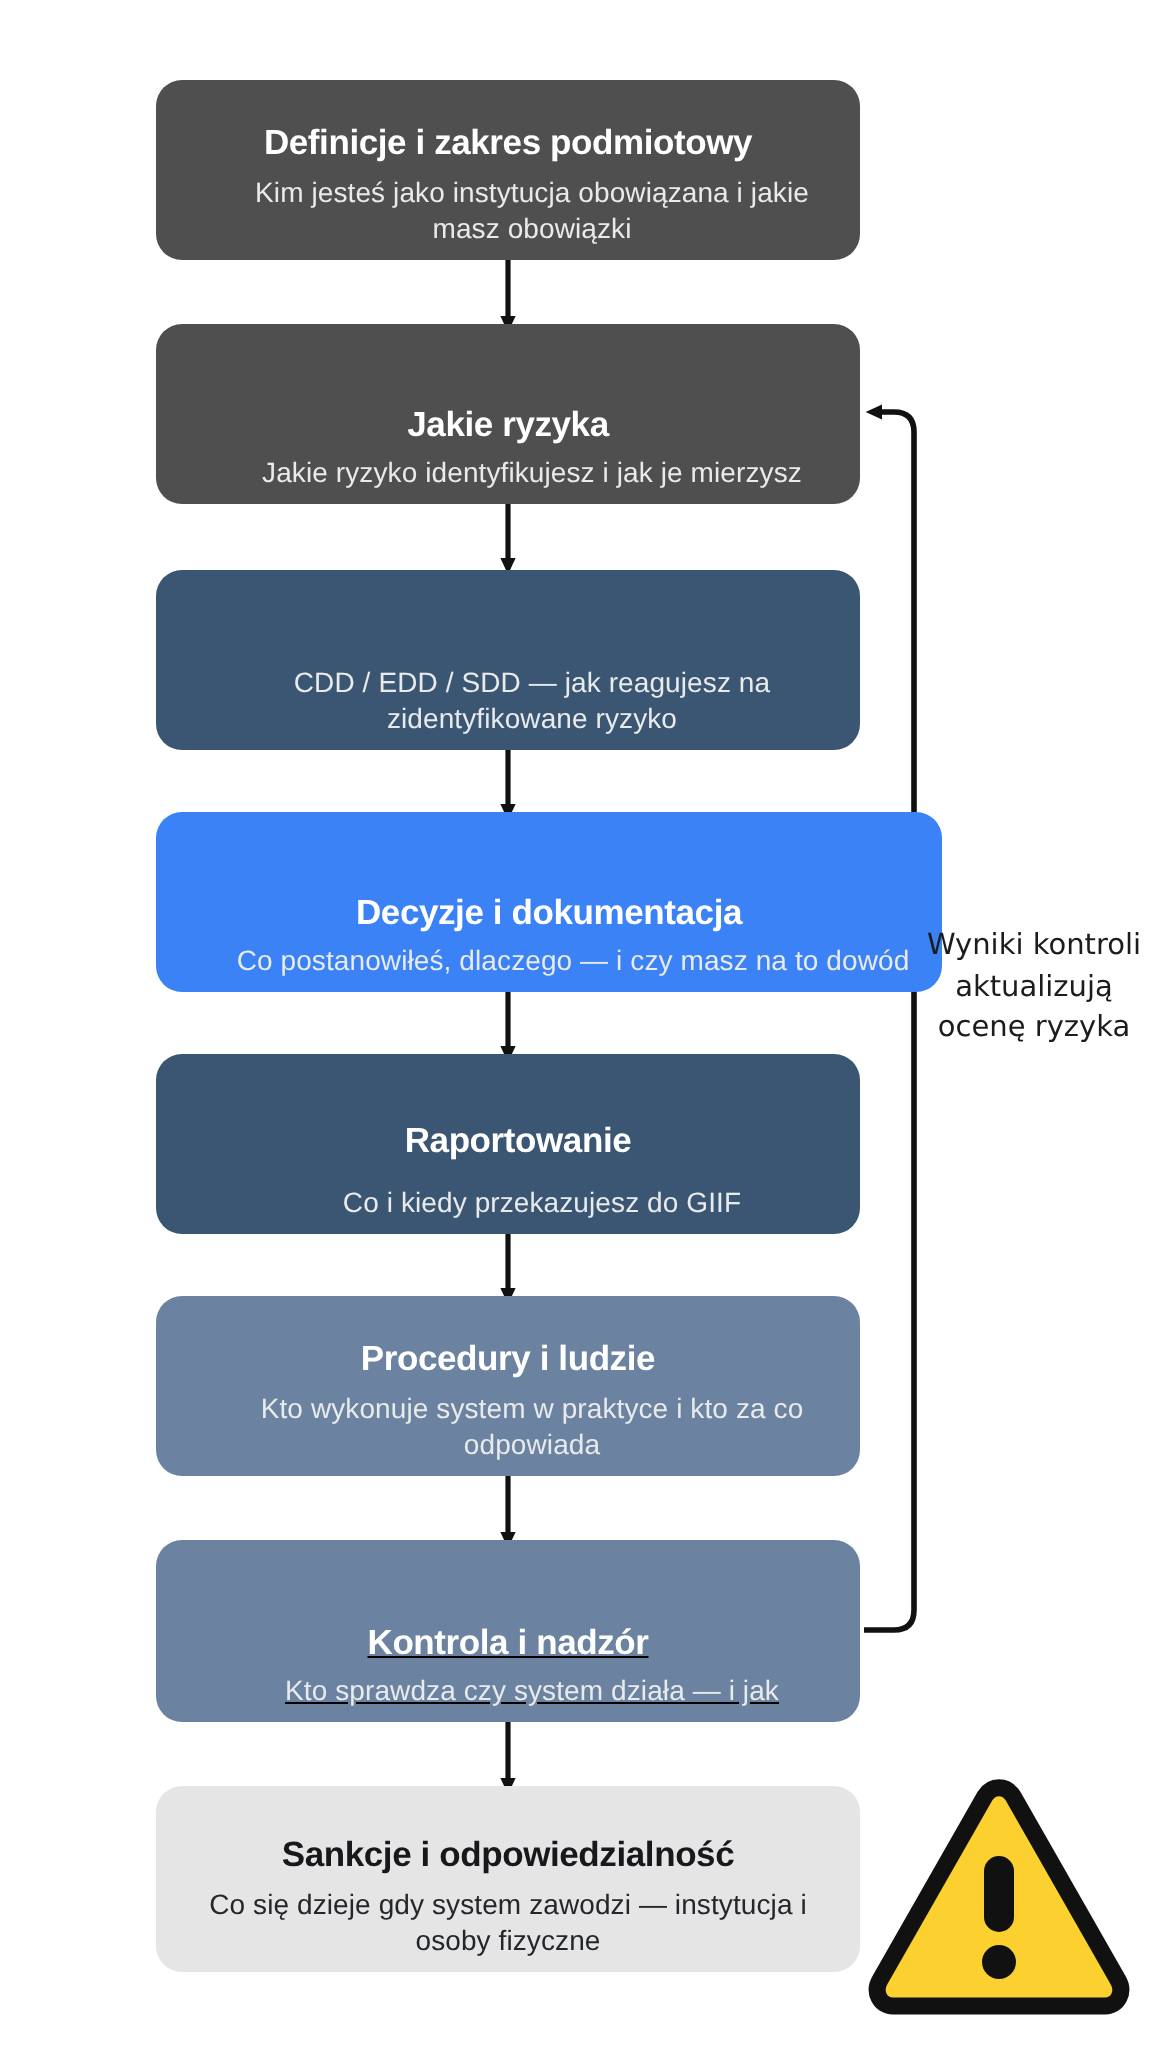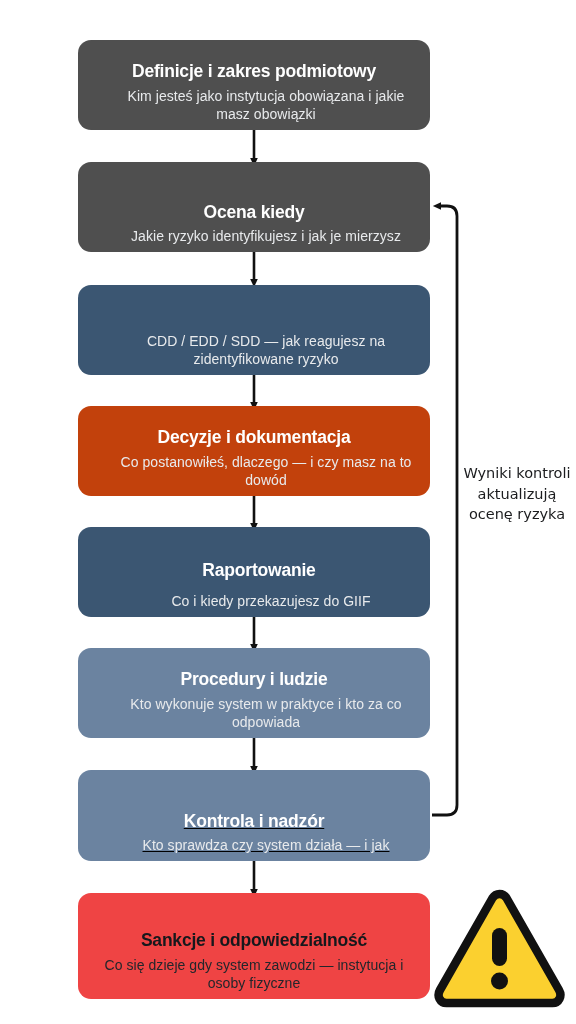--- a/index.html
+++ b/index.html
@@ -96,49 +96,49 @@
 
     <path d="M 432 815 L 447 815 Q 457 815 457 805 L 457 216 Q 457 206 447 206 L 437 206" fill="none" stroke="#111111" stroke-width="2.8" marker-end="url(#arrowhead)"></path>
   </svg>
 
   <div class="node light-text" style="left:78px; top:40px; width:352px; height:90px; background:#4f4f4f;">
     <p class="node-title">Definicje i zakres podmiotowy</p>
     <p class="node-sub">Kim jesteś jako instytucja obowiązana i jakie masz obowiązki</p>
   </div>
 
   <div class="node light-text" style="left:78px; top:162px; width:352px; height:90px; background:#4f4f4f;">
-    <p class="node-title">Ocena kiedy</p>
+    <p class="node-title">Jakie ryzyka</p>
     <p class="node-sub">Jakie ryzyko identyfikujesz i jak je mierzysz</p>
   </div>
 
   <div class="node light-text" style="left:78px; top:285px; width:352px; height:90px; background:#3b5672;">
     <p class="node-sub">CDD / EDD / SDD — jak reagujesz na zidentyfikowane ryzyko</p>
   </div>
 
-  <div class="node light-text" style="left:78px; top:406px; width:352px; height:90px; background:#c2410c;">
+  <div class="node light-text" style="left:78px; top:406px; width:393px; height:90px; background:#3b82f6;">
     <p class="node-title">Decyzje i dokumentacja</p>
     <p class="node-sub">Co postanowiłeś, dlaczego — i czy masz na to dowód</p>
   </div>
 
   <div class="node light-text" style="left:78px; top:527px; width:352px; height:90px; background:#3b5672;padding-left:24px;">
     <p class="node-title">Raportowanie</p>
     <p class="node-sub" style="margin-top:12px;">Co i kiedy przekazujesz do GIIF</p>
   </div>
 
   <div class="node light-text" style="left:78px; top:648px; width:352px; height:90px; background:#6b83a0;">
     <p class="node-title">Procedury i ludzie</p>
     <p class="node-sub">Kto wykonuje system w praktyce i kto za co odpowiada</p>
   </div>
 
   <div class="node light-text" style="left:78px; top:770px; width:352px; height:91px; background:#6b83a0;text-decoration:underline;">
     <p class="node-title">Kontrola i nadzór</p>
     <p class="node-sub">Kto sprawdza czy system działa — i jak</p>
   </div>
 
-  <div class="node dark-text" style="left:78px; top:893px; width:352px; height:106px; background:#ef4444;">
+  <div class="node dark-text" style="left:78px; top:893px; width:352px; height:93px; background:#e5e5e5;">
     <p class="node-title">Sankcje i odpowiedzialność</p>
     <p class="node-sub">Co się dzieje gdy system zawodzi — instytucja i osoby fizyczne</p>
   </div>
 
   <div id="loop-label">Wyniki kontroli aktualizują ocenę ryzyka</div>
 
   <svg id="warning-icon" viewBox="0 0 146 128" width="146" height="128">
     <path d="M66.5 14 C70 8.5 77 8.5 80.5 14 L133 106 C136.5 112 133 119 126.5 119 L20.5 119 C14 119 10.5 112 14 106 Z" fill="#fbd02f" stroke="#111111" stroke-width="8.5" stroke-linejoin="round"></path>
     <rect x="66" y="44" width="15" height="38" rx="7.5" fill="#111111"></rect>
     <circle cx="73.5" cy="97" r="8.5" fill="#111111"></circle>

